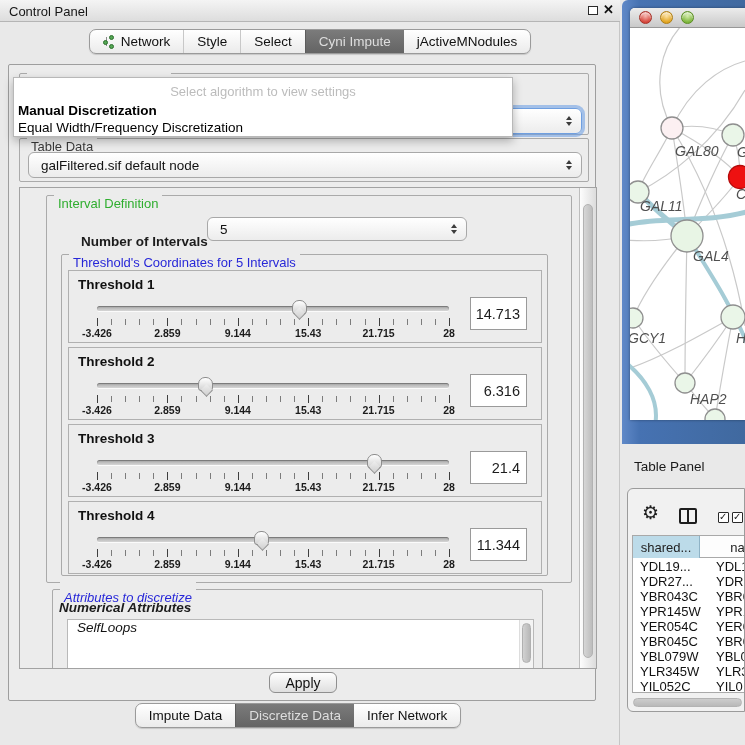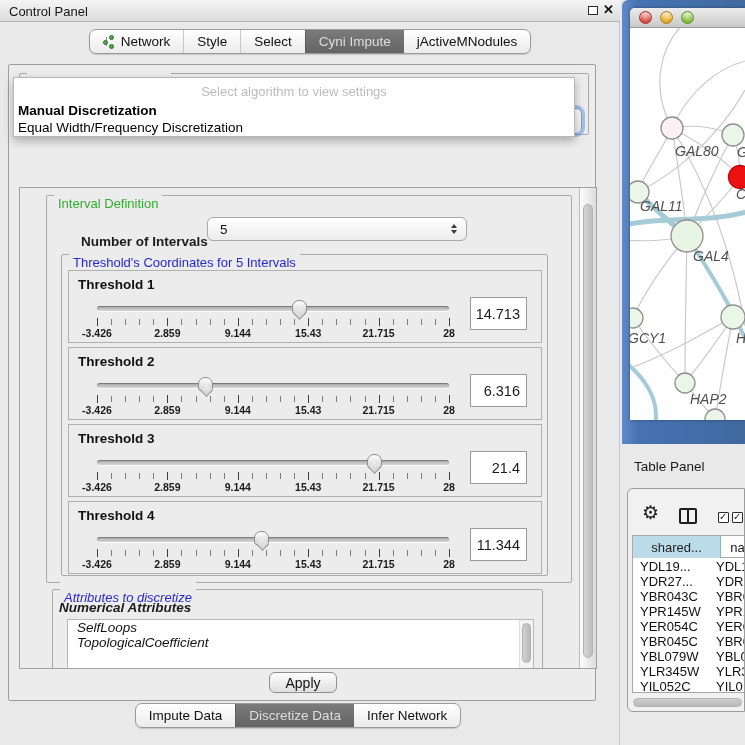--- a/index.html
+++ b/index.html
@@ -47,21 +47,21 @@
 
   .combo { position:absolute; background:linear-gradient(#ffffff,#ececec);
     border:1px solid #a8a8a8; border-radius:6px; display:flex; align-items:center;
     font-size:13.5px; padding:0 26px 0 12px; color:#111; }
   .stepper { position:absolute; right:9px; top:50%; transform:translateY(-50%); display:flex; flex-direction:column; gap:2px; }
   .stepper .up { width:0; height:0; border-left:3.5px solid transparent; border-right:3.5px solid transparent; border-bottom:4.5px solid #3c3c3c; }
   .stepper .dn { width:0; height:0; border-left:3.5px solid transparent; border-right:3.5px solid transparent; border-top:4.5px solid #3c3c3c; }
   .combo.focused { box-shadow:0 0 0 3px rgba(104,156,229,.55); border-color:#6f9fe0; }
 
   
-  #algo-popup { left:4px; top:12px; width:562px; height:60px; background:#ffffff;
+  #algo-popup { left:4px; top:12px; width:500px; height:60px; background:#ffffff;
     border:1px solid #b8b8b8; box-shadow:0 4px 9px rgba(0,0,0,.28); z-index:60; }
   #algo-popup .ph { position:absolute; top:6px; left:0; width:100%; text-align:center; color:#bcbcbc; font-size:13px; }
   #algo-popup .opt1 { position:absolute; top:25px; left:4px; font-weight:bold; font-size:13.5px; color:#000; }
   #algo-popup .opt2 { position:absolute; top:42px; left:4px; font-size:13.5px; color:#000; }
 
   
   #scrollpane { left:10px; top:122px; width:578px; height:482px; border:1px solid #a2a2a2; }
   #viewport { position:absolute; left:0; top:0; width:560px; height:480px; overflow:hidden; background:#ececec; }
   #vscroll { position:absolute; right:0; top:0; width:17px; height:480px;
     background:linear-gradient(to right,#fdfdfd,#dcdcdc); border-left:1px solid #bdbdbd; }
@@ -120,21 +120,21 @@
     border:1px solid #9b9b9b; border-radius:6px 0 0 6px; overflow:hidden; }
   #tp-gear { position:absolute; left:14px; top:14px; font-size:19px; line-height:19px; color:#1d1d1d; }
   #tp-split { position:absolute; left:51px; top:19px; width:18px; height:16px; border:2px solid #1d1d1d; border-radius:2px; }
   #tp-split i { position:absolute; left:6px; top:0; width:2px; height:12px; background:#1d1d1d; }
   .tp-check { position:absolute; top:23px; width:11px; height:11px; border:1.5px solid #2a2a2a; border-radius:1px; background:#fff; }
   .tp-check::after { content:"✓"; position:absolute; left:0px; top:-2px; font-size:10px; color:#222; }
   .cb1 { left:90px; } .cb2 { left:104px; }
 
   #tp-table { position:absolute; left:4px; top:46px; width:150px; height:158px; background:#fff; border:1px solid #a9a9a9; }
   #tp-header { position:absolute; left:0; top:0; width:150px; height:22px; border-bottom:1px solid #a9a9a9; background:#fdfdfd; }
-  .hc1 { position:absolute; left:0; top:0; width:88px; height:22px; background:#bcdbe9; border-right:1px solid #8fb3c6;
+  .hc1 { position:absolute; left:0; top:0; width:67px; height:22px; background:#bcdbe9; border-right:1px solid #8fb3c6;
     font-size:13px; color:#222; display:flex; align-items:center; justify-content:center; }
   .hc2 { position:absolute; left:77px; top:0; width:73px; height:22px; font-size:13px; color:#222;
     display:flex; align-items:center; justify-content:center; }
   #tp-rows { position:absolute; left:0; top:23px; width:150px; height:134px; overflow:hidden; }
   .trow { height:15px; line-height:15px; white-space:nowrap; font-size:13px; color:#111; }
   .trow .c1 { display:inline-block; width:77px; padding-left:7px; }
   .trow .c2 { display:inline-block; padding-left:6px; }
   #tp-hscroll { position:absolute; left:5px; top:209px; width:109px; height:9px; border-radius:5px;
     background:linear-gradient(#cdcdcd,#b9b9b9); border:1px solid #b3b3b3; }
 </style>
@@ -186,20 +186,30 @@
           </span>
       </div>
     </div>
 
     <div class="abs" id="algo-popup">
       <div class="ph">Select algorithm to view settings</div>
       <div class="opt1">Manual Discretization</div>
       <div class="opt2">Equal Width/Frequency Discretization</div>
     </div>
 
+    <div class="group" style="left:10px; top:73px; width:570px; height:44px;">
+      <span class="glabel dark">Table Data</span>
+      <div class="combo" style="left:8px; top:13px; width:554px; height:26px;">
+        <span>galFiltered.sif default node</span>
+        <span class="stepper">
+            <span class="up"></span>
+            <span class="dn"></span>
+          </span>
+      </div>
+    </div>
 
     <div class="abs" id="scrollpane">
       <div id="viewport">
 
         <div class="group" style="left:26px; top:7px; width:526px; height:388px;">
           <span class="glabel green">Interval Definition</span>
 
           <span class="abs" style="left:34px; top:26px; font-weight:bold; font-size:13.5px;margin-top:12px;">Number of Intervals</span>
           <div class="combo" style="left:160px; top:21px; width:260px; height:24px;">
             <span>5</span>
@@ -312,21 +322,20 @@
               <div class="valbox">11.344</div>
             </div>
           </div>
         </div>
 
         <div class="group" style="left:32px; top:401px; width:491px; height:95px;font-style:italic;">
           <span class="glabel blue">Attributes to discretize</span>
           <span class="abs" style="left:6px; top:10px; font-weight:bold; font-size:13.5px;">Numerical Attributes</span>
           <div id="attr-list">
             <div class="item">SelfLoops</div>
-            <div class="item">TopologicalCoefficient</div>
             <div id="attr-vscroll">
                 <div class="vthumb"></div>
               </div>
           </div>
         </div>
 
       </div>
       <div id="vscroll">
           <div class="vthumb"></div>
         </div>

